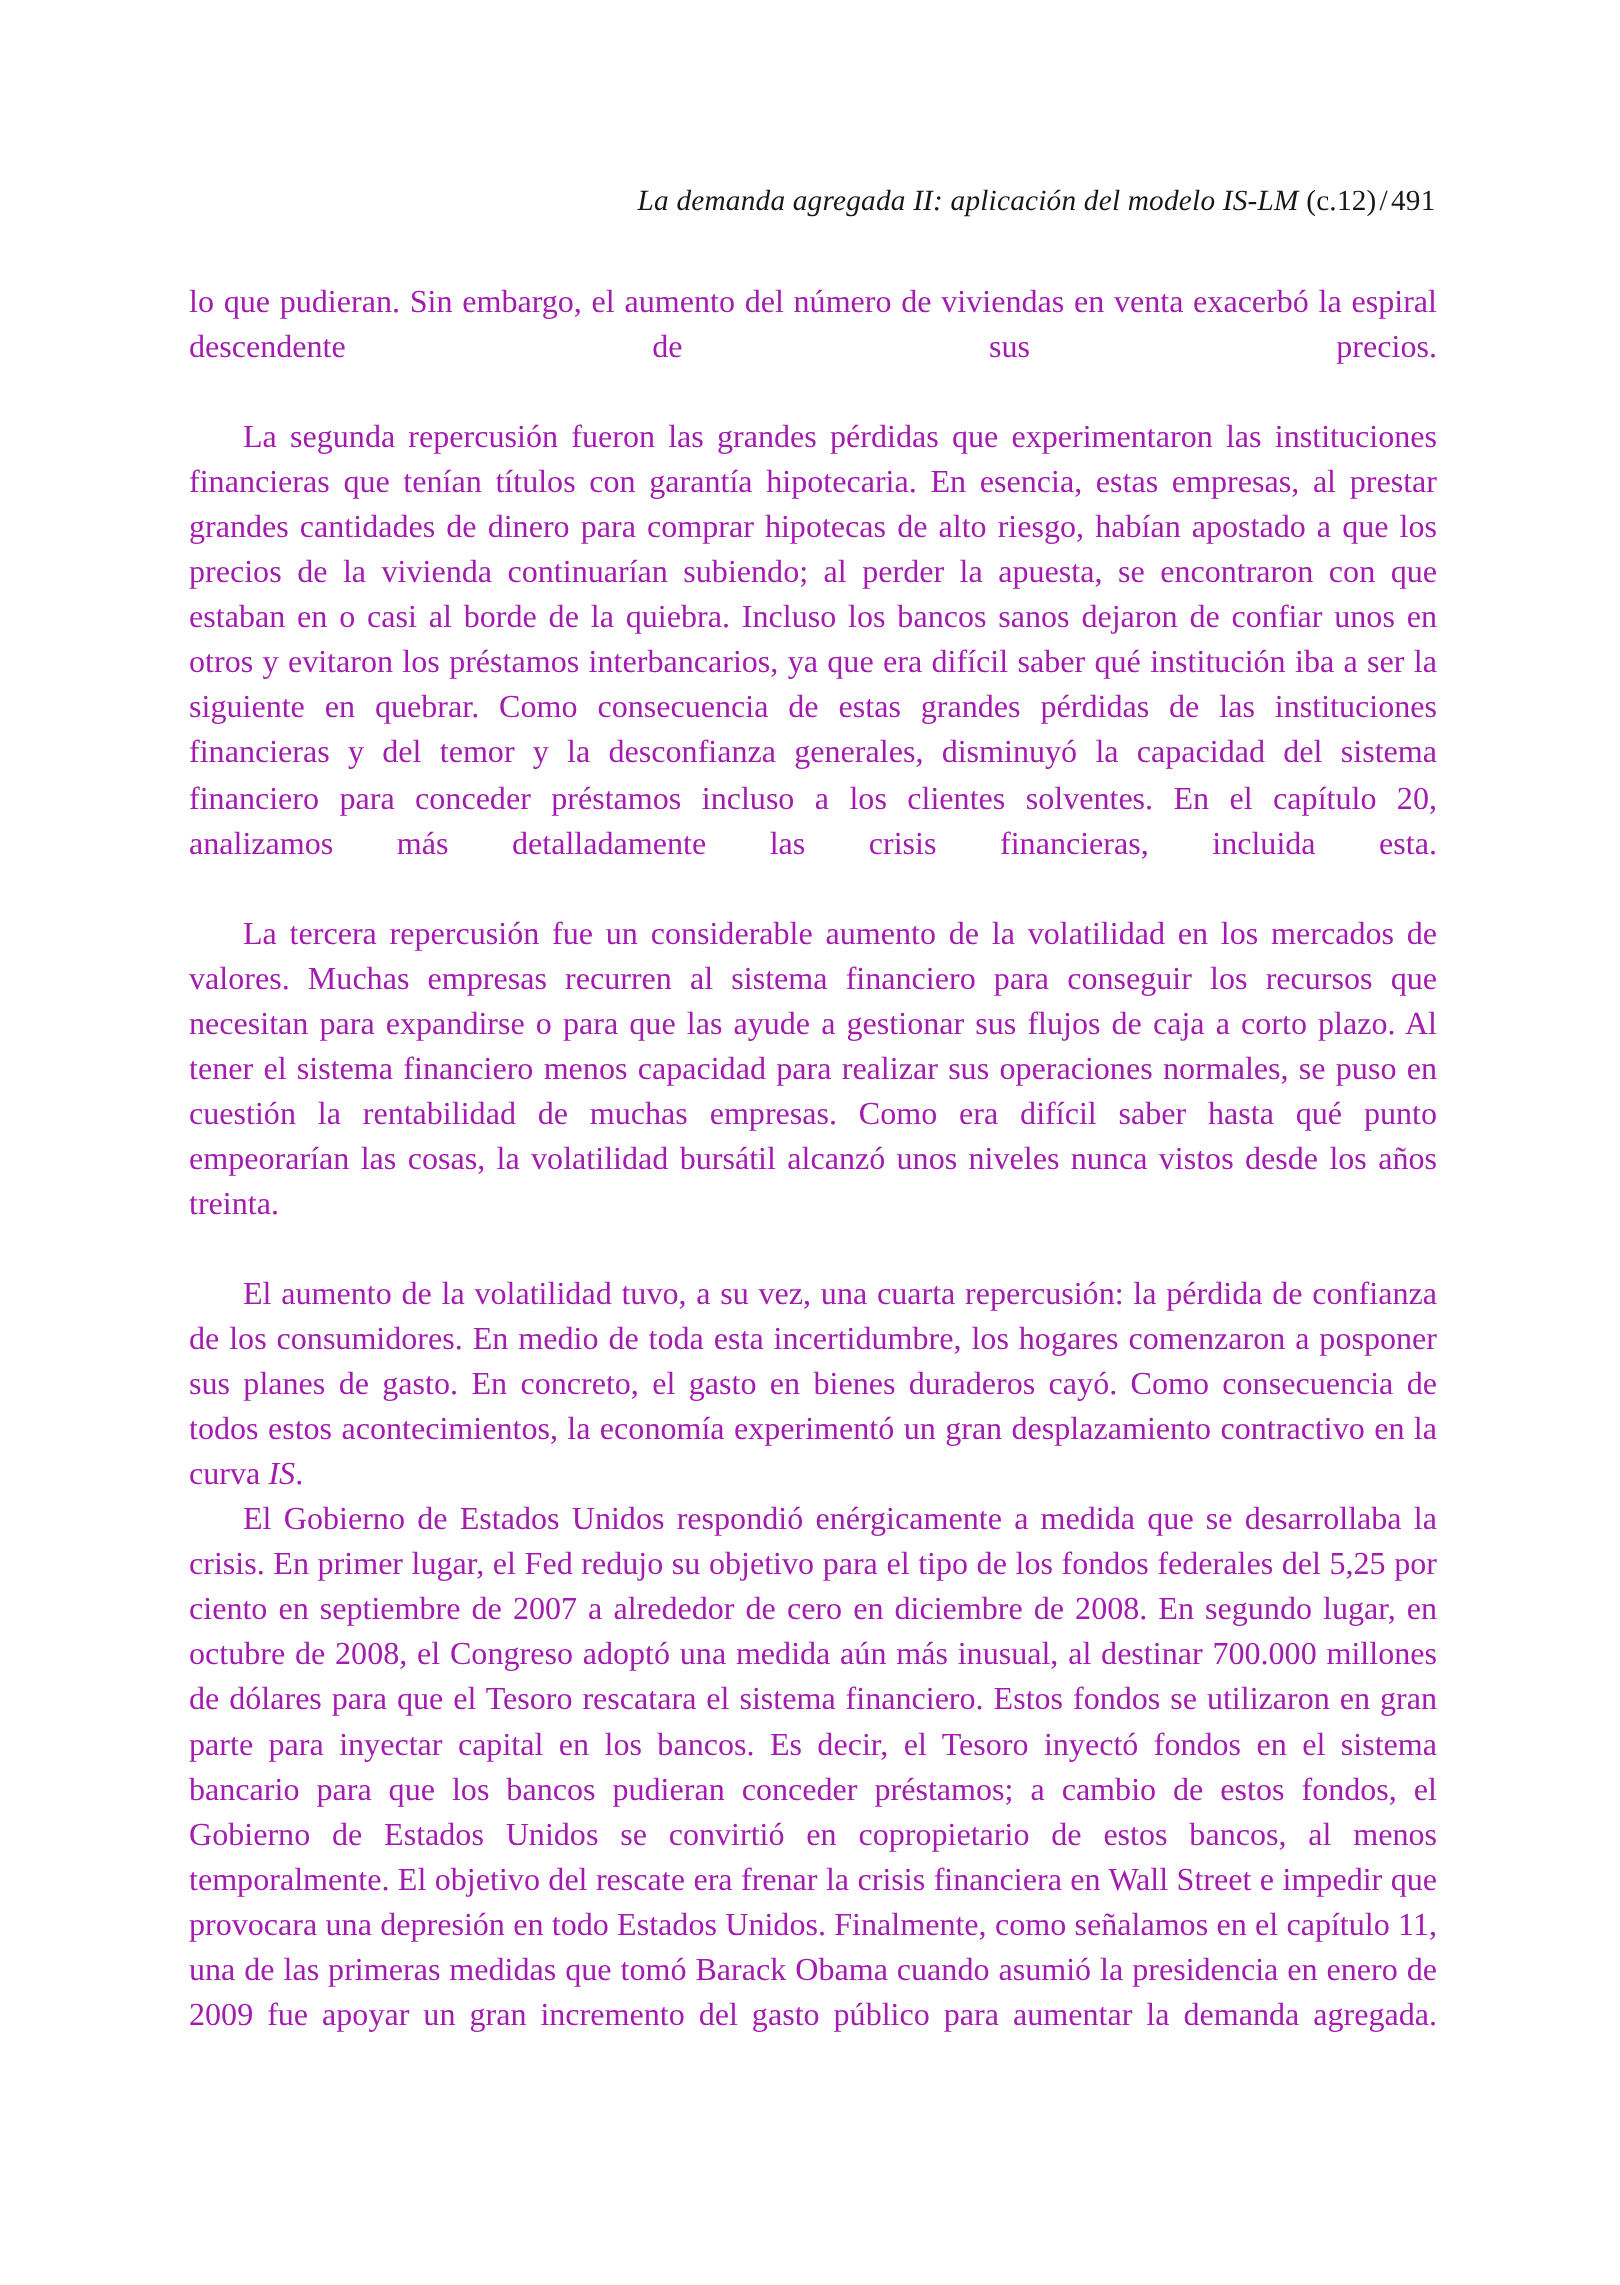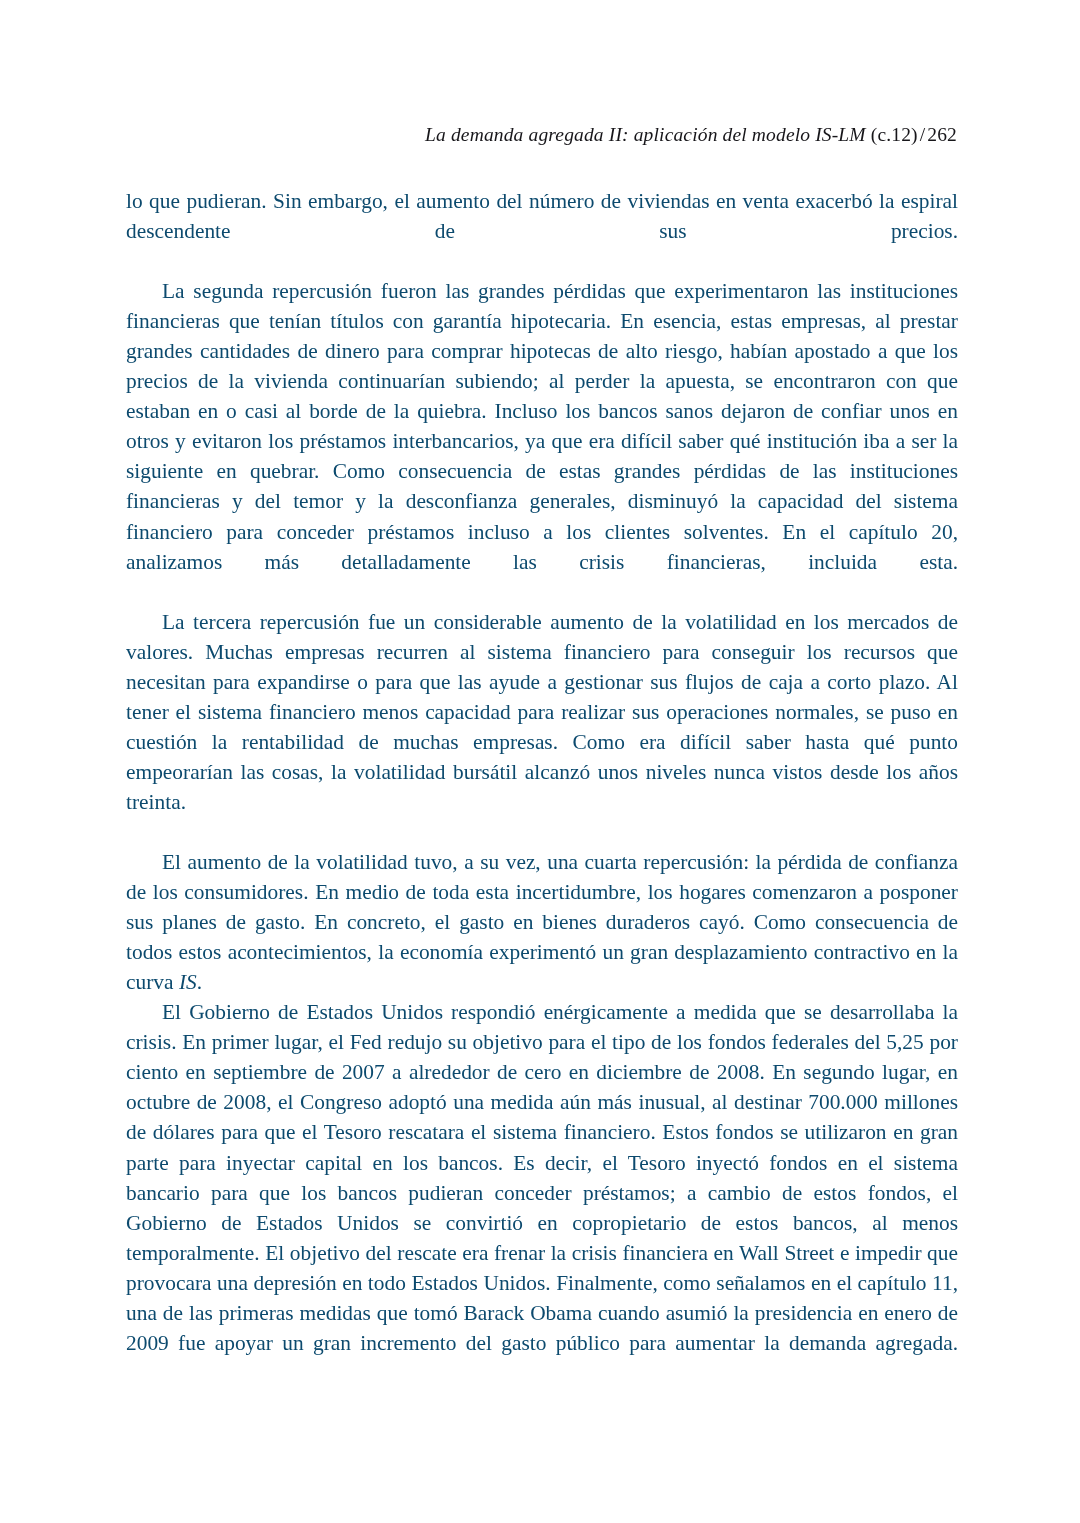--- a/index.html
+++ b/index.html
@@ -59,21 +59,21 @@
   p.para {
     margin: 0;
     padding: 0;
     font-size: 21.4px;
     line-height: 30.05px;
     text-align: justify;
     text-justify: inter-word;
     text-indent: 0;
     word-spacing: 0.1px;
     hyphens: none;
-    color: #0c4a6e;
+    color: #a21caf;
   }
   p.para.indent {
     text-indent: 36px;
   }
   
   p.para::after {
     content: "";
     display: inline-block;
     width: 100%;
   }
@@ -84,21 +84,21 @@
   em.title-italic,
   em.var {
   }
 </style>
 </head>
 <body>
 
 <div class="page">
 
   <div class="running-head">
-    <span class="rh-title">La demanda agregada II: aplicación del modelo IS-LM</span><span class="rh-ref"> </span><span class="rh-ref">(c.12)</span><span class="rh-sep">/</span><span class="rh-ref">262</span>
+    <span class="rh-title">La demanda agregada II: aplicación del modelo IS-LM</span><span class="rh-ref"> </span><span class="rh-ref">(c.12)</span><span class="rh-sep">/</span><span class="rh-ref">491</span>
   </div>
 
   <div class="textblock">
 
     <p class="para">lo que pudieran. Sin embargo, el aumento del número de viviendas en venta exacerbó la espiral descendente de sus precios.</p>
 
     <p class="para indent">La segunda repercusión fueron las grandes pérdidas que experimentaron las instituciones financieras que tenían títulos con garantía hipotecaria. En esencia, estas empresas, al prestar grandes cantidades de dinero para comprar hipotecas de alto riesgo, habían apostado a que los precios de la vivienda continuarían subiendo; al perder la apuesta, se encontraron con que estaban en o casi al borde de la quiebra. Incluso los bancos sanos dejaron de confiar unos en otros y evitaron los préstamos interbancarios, ya que era difícil saber qué institución iba a ser la siguiente en quebrar. Como consecuencia de estas grandes pérdidas de las instituciones financieras y del temor y la desconfianza generales, disminuyó la capacidad del sistema financiero para conceder préstamos incluso a los clientes solventes. En el capítulo 20, analizamos más detalladamente las crisis financieras, incluida esta.</p>
 
     <p class="para indent">La tercera repercusión fue un considerable aumento de la volatilidad en los mercados de valores. Muchas empresas recurren al sistema financiero para conseguir los recursos que necesitan para expandirse o para que las ayude a gestionar sus flujos de caja a corto plazo. Al tener el sistema financiero menos capacidad para realizar sus operaciones normales, se puso en cuestión la rentabilidad de muchas empresas. Como era difícil saber hasta qué punto empeorarían las cosas, la volatilidad bursátil alcanzó unos niveles nunca vistos desde los años treinta.</p>
 

